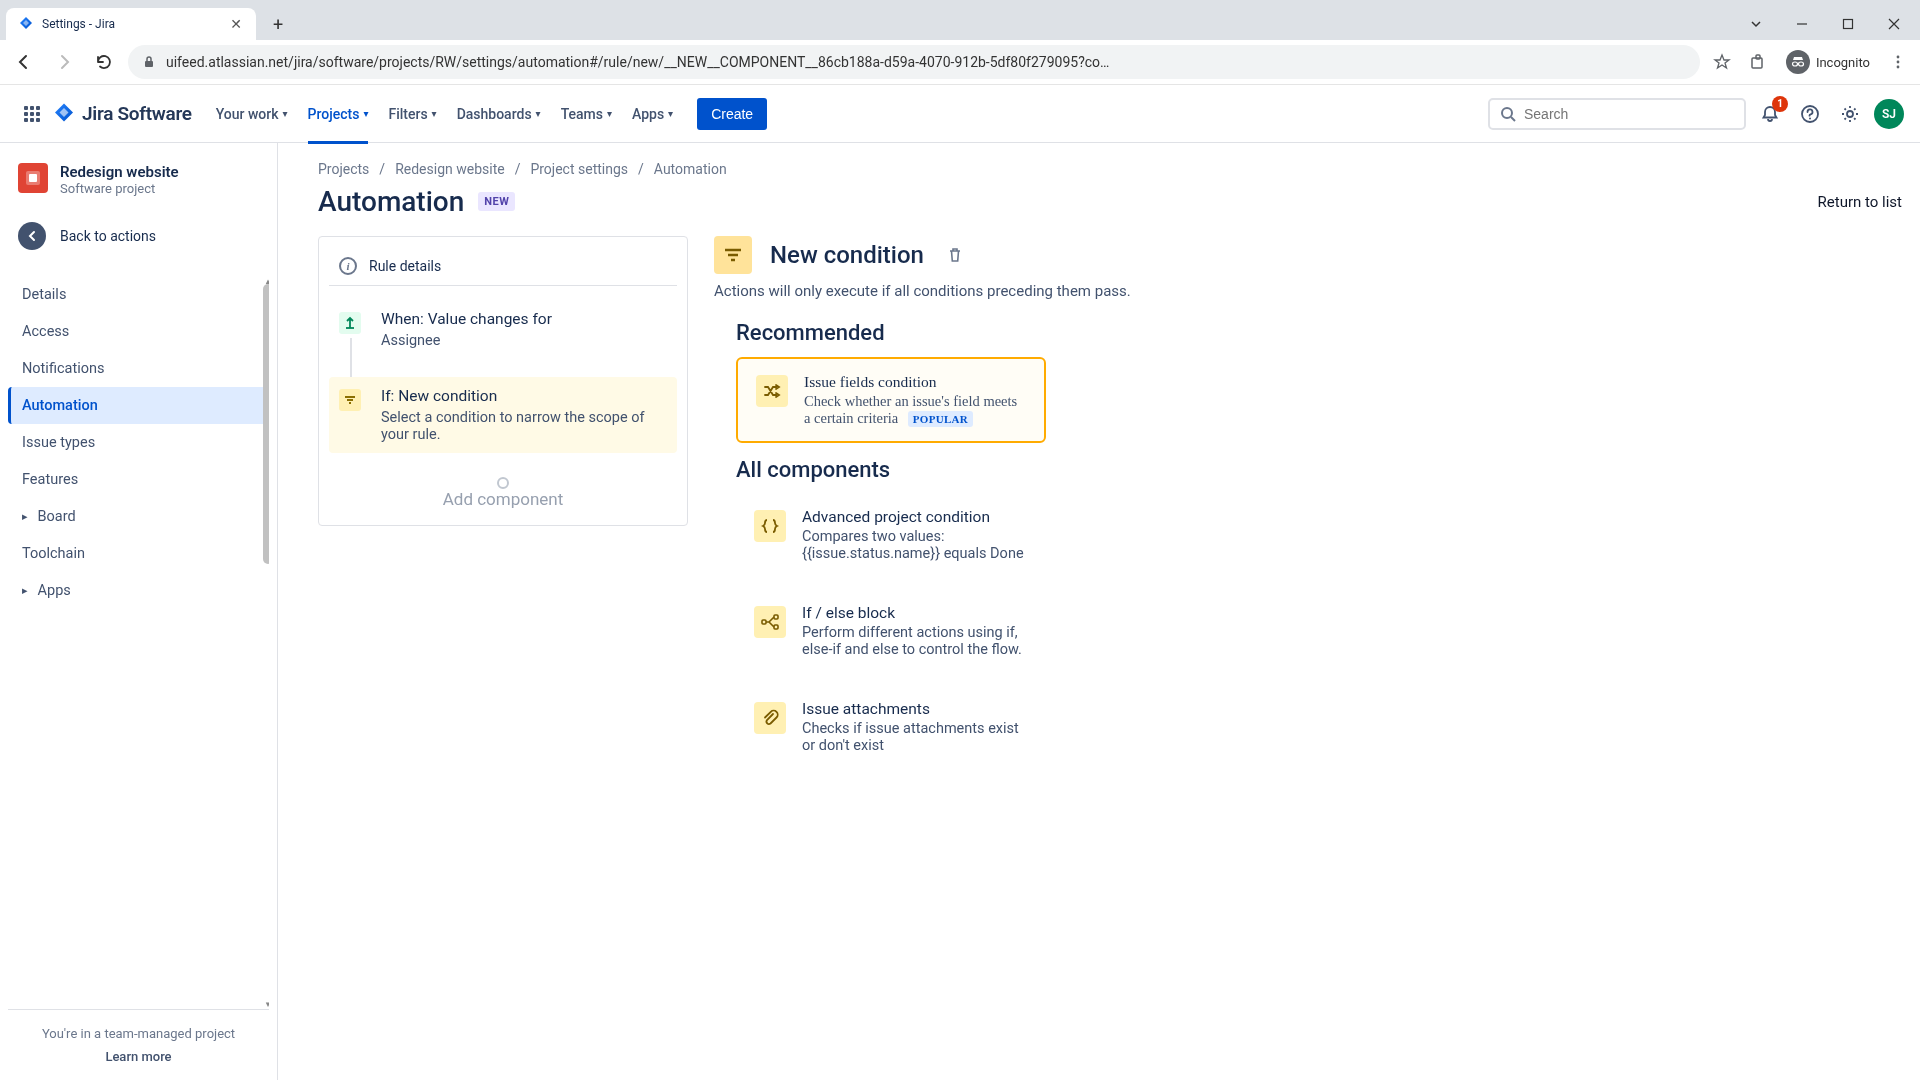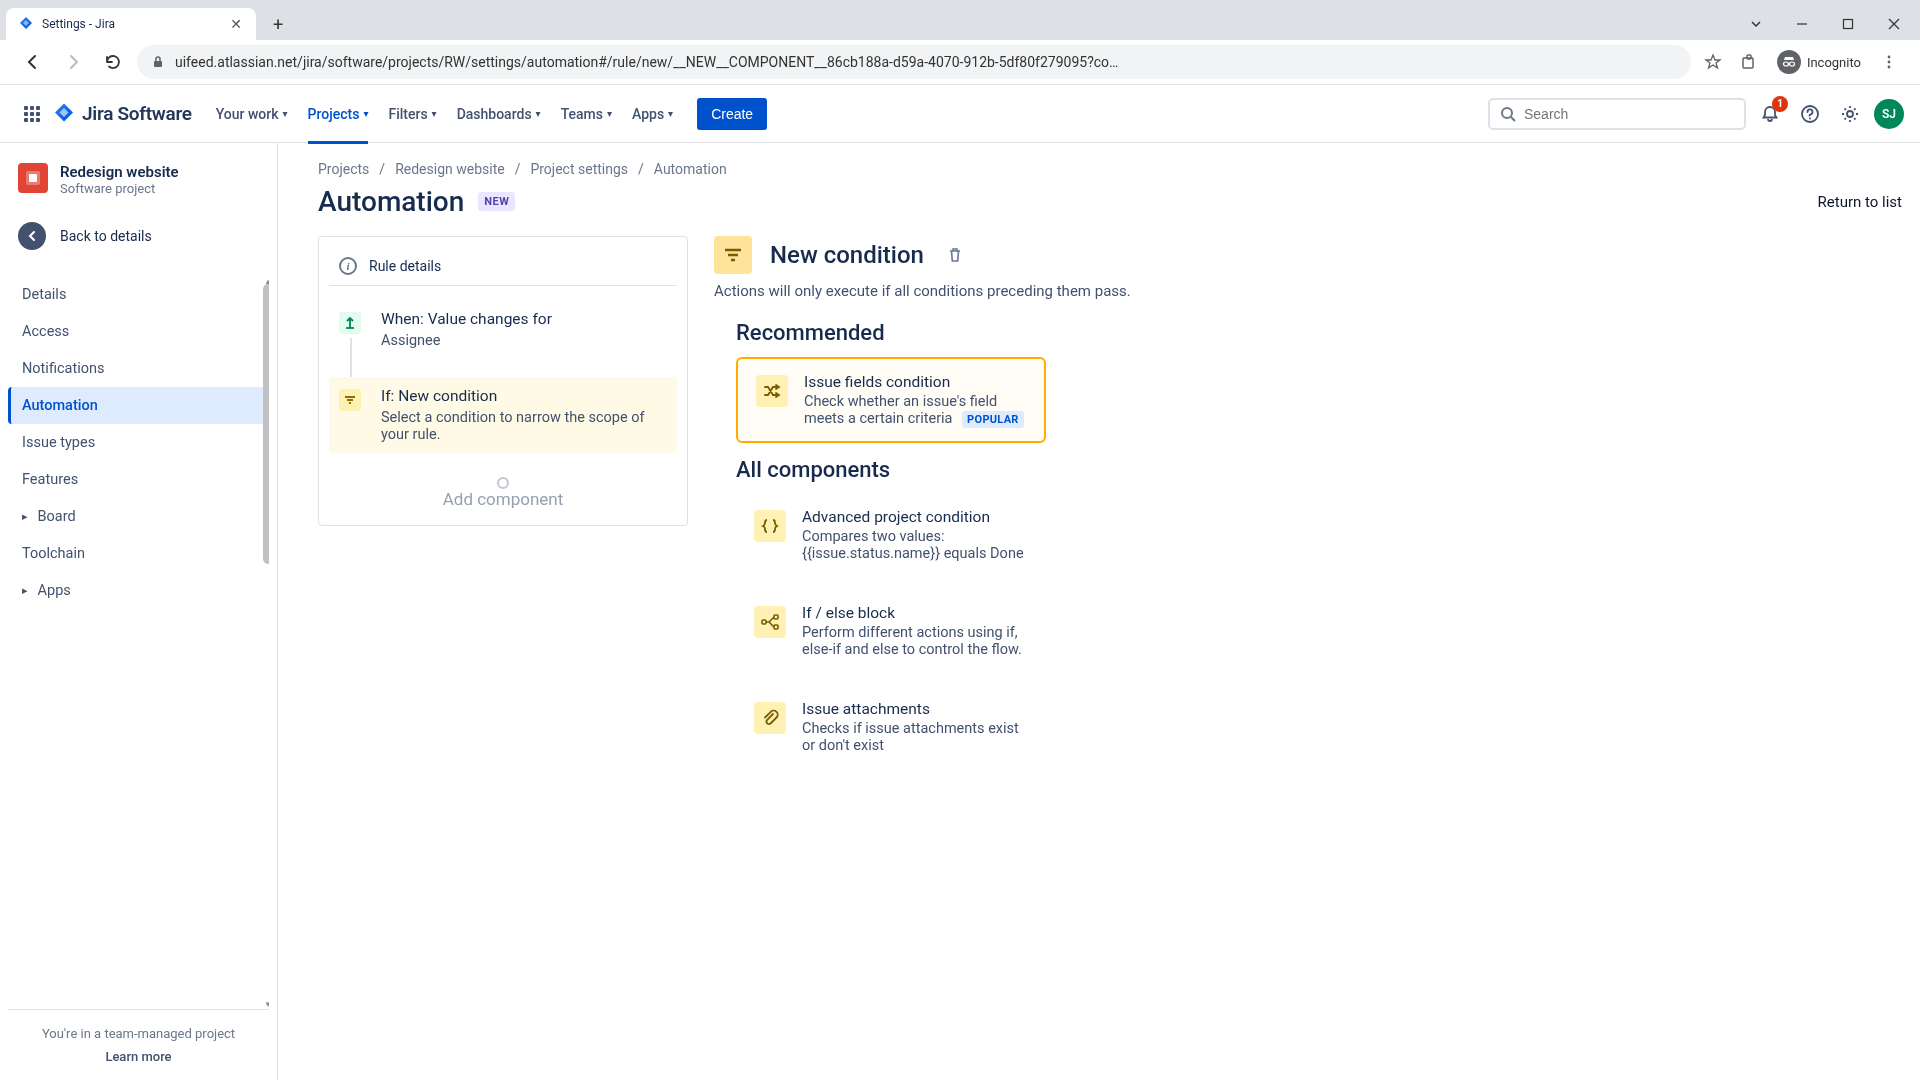--- a/index.html
+++ b/index.html
@@ -9,21 +9,21 @@
 .browser-chrome { background: #dde1e6; height: 40px; display: flex; align-items: flex-end; }
 .tab-bar { display: flex; align-items: center; padding-left: 6px; }
 .browser-tab { background: #fff; display: flex; align-items: center; gap: 8px; padding: 8px 12px; border-radius: 8px 8px 0 0; width: 250px; }
 .browser-tab .favicon { width: 16px; height: 16px; }
 .browser-tab .tab-title { flex: 1; font-size: 12px; white-space: nowrap; overflow: hidden; }
 .browser-tab .tab-close { width: 16px; height: 16px; display: flex; align-items: center; justify-content: center; font-size: 14px; color: #555; cursor: pointer; }
 .new-tab { width: 28px; height: 28px; display: flex; align-items: center; justify-content: center; font-size: 18px; color: #333; cursor: pointer; margin-left: 8px; }
 .window-controls { margin-left: auto; display: flex; gap: 2px; align-items: center; padding-right: 4px; }
 .win-ctl { width: 44px; height: 32px; display: flex; align-items: center; justify-content: center; color: #333; cursor: pointer; }
 
-.addr-bar { background: #fff; height: 45px; display: flex; align-items: center; padding: 0 17px; gap: 8px; border-bottom: 1px solid #e5e5e5; }
+.addr-bar { background: #fff; height: 45px; display: flex; align-items: center; padding: 0 8px; gap: 8px; border-bottom: 1px solid #e5e5e5; }
 .nav-btn { width: 32px; height: 32px; display: flex; align-items: center; justify-content: center; border-radius: 50%; cursor: pointer; color: #333; }
 .nav-btn.disabled { color: #bbb; }
 .url-field { flex: 1; background: #f1f3f4; border-radius: 20px; height: 34px; display: flex; align-items: center; padding: 0 14px; gap: 10px; font-size: 14px; color: #333; }
 .url-field .lock { color: #555; }
 .right-btns { display: flex; align-items: center; gap: 8px; }
 .ext-btn { width: 28px; height: 28px; display: flex; align-items: center; justify-content: center; cursor: pointer; }
 .incognito { display: flex; align-items: center; gap: 6px; font-size: 13px; color: #333; padding: 0 6px; }
 .incognito-icon { width: 24px; height: 24px; background: #5f6368; border-radius: 50%; display: flex; align-items: center; justify-content: center; }
 
 
@@ -97,21 +97,21 @@
 
 
 .picker-col { flex: 1; overflow-y: auto; position: relative; max-width: 700px; }
 .picker-header { display: flex; align-items: center; gap: 18px; margin-bottom: 8px; }
 .cond-icon { width: 38px; height: 38px; background: #ffe39a; border-radius: 4px; display: flex; align-items: center; justify-content: center; }
 .cond-title { font-size: 24px; font-weight: 500; }
 .trash { color: #6b778c; cursor: pointer; margin-left: 4px; }
 .cond-desc { font-size: 15px; color: #42526e; margin-bottom: 20px; }
 .section-title { font-size: 22px; font-weight: 500; margin: 10px 0 12px 22px; }
 .comp-card { display: flex; gap: 16px; padding: 14px 18px; border: 1px solid #dfe1e6; border-radius: 6px; margin: 0 0 14px 22px; max-width: 310px; cursor: pointer; align-items: flex-start; }
-.comp-card.highlighted { border: 2px solid #ffab00; background: #fffdf6; }
+.comp-card.highlighted { border: 2px solid #ffab00; background: #fffdf6; font-family: Liberation Serif, serif; }
 .comp-card.plain { border: none; }
 .comp-iconbox { width: 32px; height: 32px; background: #fff0b3; border-radius: 4px; display: flex; align-items: center; justify-content: center; flex-shrink: 0; margin-top: 2px; }
 .comp-title { font-size: 15.5px; color: #172b4d; margin-bottom: 2px; }
 .comp-desc { font-size: 14.5px; color: #42526e; }
 .popular { background: #deebff; color: #0052cc; font-size: 11px; font-weight: 700; padding: 2px 5px; border-radius: 3px; margin-left: 6px; letter-spacing: 0.3px; }
 
 svg { display: block; }
 </style>
 </head>
 <body>
@@ -320,21 +320,21 @@
         <div class="project-name">Redesign website</div>
         <div class="project-type">Software project</div>
       </div>
     </div>
     <div class="back-proj">
       <div class="circle">
           <svg width="14" height="14" viewBox="0 0 14 14">
             <path d="M9 3L5 7l4 4" stroke="#fff" stroke-width="2" fill="none" stroke-linecap="round"></path>
           </svg>
         </div>
-      <span>Back to details</span>
+      <span>Back to actions</span>
     </div>
     <div class="sidebar-scroll">
       <div class="sidebar-item">
           <span>Details</span>
         </div>
       <div class="sidebar-item">
           <span>Access</span>
         </div>
       <div class="sidebar-item">
           <span>Notifications</span>

